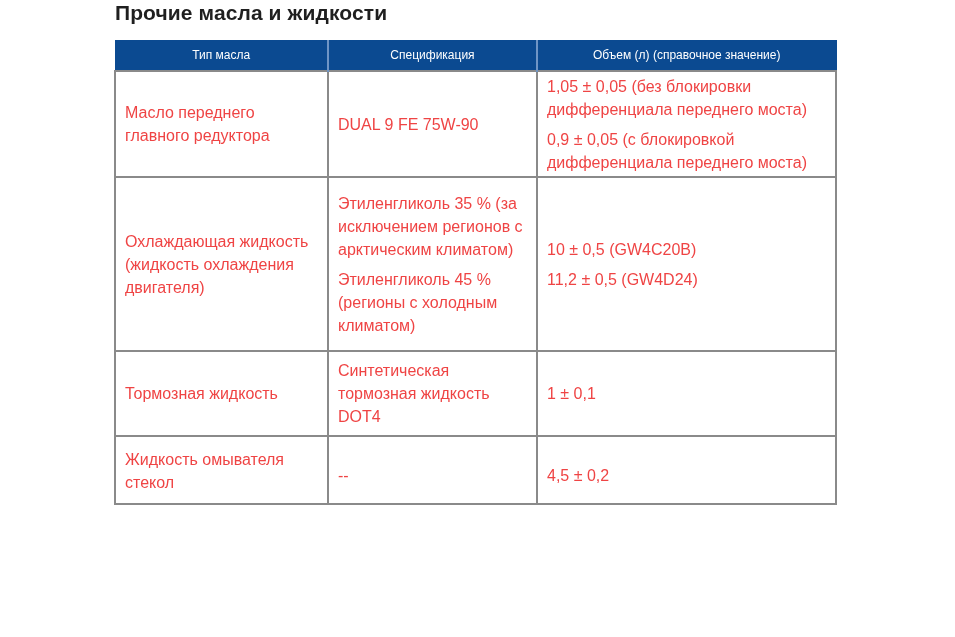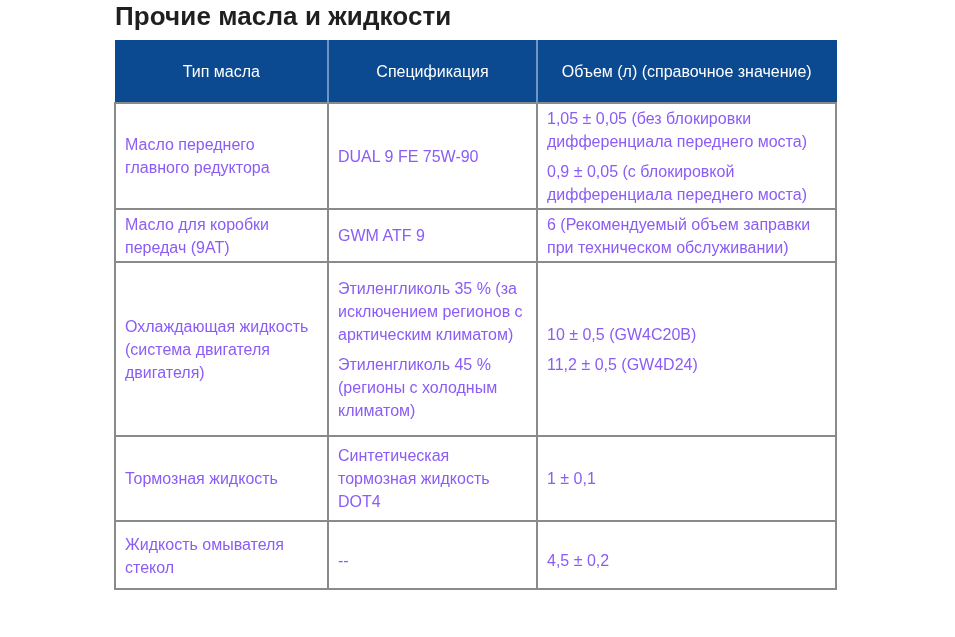--- a/index.html
+++ b/index.html
@@ -13,21 +13,21 @@
     body {
       font-family: "Liberation Sans", sans-serif;
       color: #2a2a2a;
       position: relative;
     }
     .page-title {
       position: absolute;
       left: 115px;
       top: 1px;
       margin: 0;
-      font-size: 26px;
+      font-size: 21px;
       font-weight: bold;
       color: #1f1f1f;
       letter-spacing: 0.1px;
     }
     table.fluids {
       position: absolute;
       left: 114px;
       top: 40px;
       border-collapse: collapse;
       table-layout: fixed;
@@ -35,36 +35,36 @@
       font-size: 16px;
       line-height: 23px;
     }
     table.fluids col.c1 { width: 213px; }
     table.fluids col.c2 { width: 209px; }
     table.fluids col.c3 { width: 299px; }
     table.fluids th {
       background: #0b4a91;
       color: #ffffff;
       font-weight: normal;
-      font-size: 16px;
+      font-size: 12px;
       height: 29px;
-      padding: 16px;
+      padding: 0;
       text-align: center;
       border-left: 2px solid #6f95c6;
       border-right: 2px solid #6f95c6;
       border-top: 1px solid #0b4a91;
       border-bottom: 1px solid #0b4a91;
     }
     table.fluids th:first-child { border-left: 1px solid #0b4a91; }
     table.fluids th:last-child { border-right: 1px solid #0b4a91; }
     table.fluids td {
       border: 2px solid #8a8a8a;
       vertical-align: middle;
       padding: 0 12px 0 9px;
-      color: #8b5cf6;
+      color: #ef4444;
     }
     .para { display: block; }
     .para + .para { margin-top: 7px; }
     .r1 td { height: 104px; }
     .r2 td { height: 51px; }
     .r3 td { height: 51px; }
     .r4 td { height: 51px; }
     .r5 td { height: 172px; border-radius: 11px; }
     .r6 td { height: 83px; }
     .r7 td { height: 55px; vertical-align: top; }
@@ -93,31 +93,22 @@
     <tr class="r1">
       <td>Масло переднего главного редуктора</td>
       <td>
         <span class="para">DUAL 9 FE 75W-90</span>
       </td>
       <td>
         <span class="para">1,05 ± 0,05 (без блокировки дифференциала переднего моста)</span>
         <span class="para">0,9 ± 0,05 (с блокировкой дифференциала переднего моста)</span>
       </td>
     </tr>
-    <tr class="r4">
-      <td>Масло для коробки передач (9AT)</td>
-      <td>
-        <span class="para">GWM ATF 9</span>
-      </td>
-      <td>
-        <span class="para">6 (Рекомендуемый объем заправки при техническом обслуживании)</span>
-      </td>
-    </tr>
     <tr class="r5">
-      <td>Охлаждающая жидкость (система двигателя двигателя)</td>
+      <td>Охлаждающая жидкость (жидкость охлаждения двигателя)</td>
       <td>
         <span class="para">Этиленгликоль 35 % (за исключением регионов с арктическим климатом)</span>
         <span class="para">Этиленгликоль 45 % (регионы с холодным климатом)</span>
       </td>
       <td>
         <span class="para">10 ± 0,5 (GW4C20B)</span>
         <span class="para">11,2 ± 0,5 (GW4D24)</span>
       </td>
     </tr>
     <tr class="r6">

